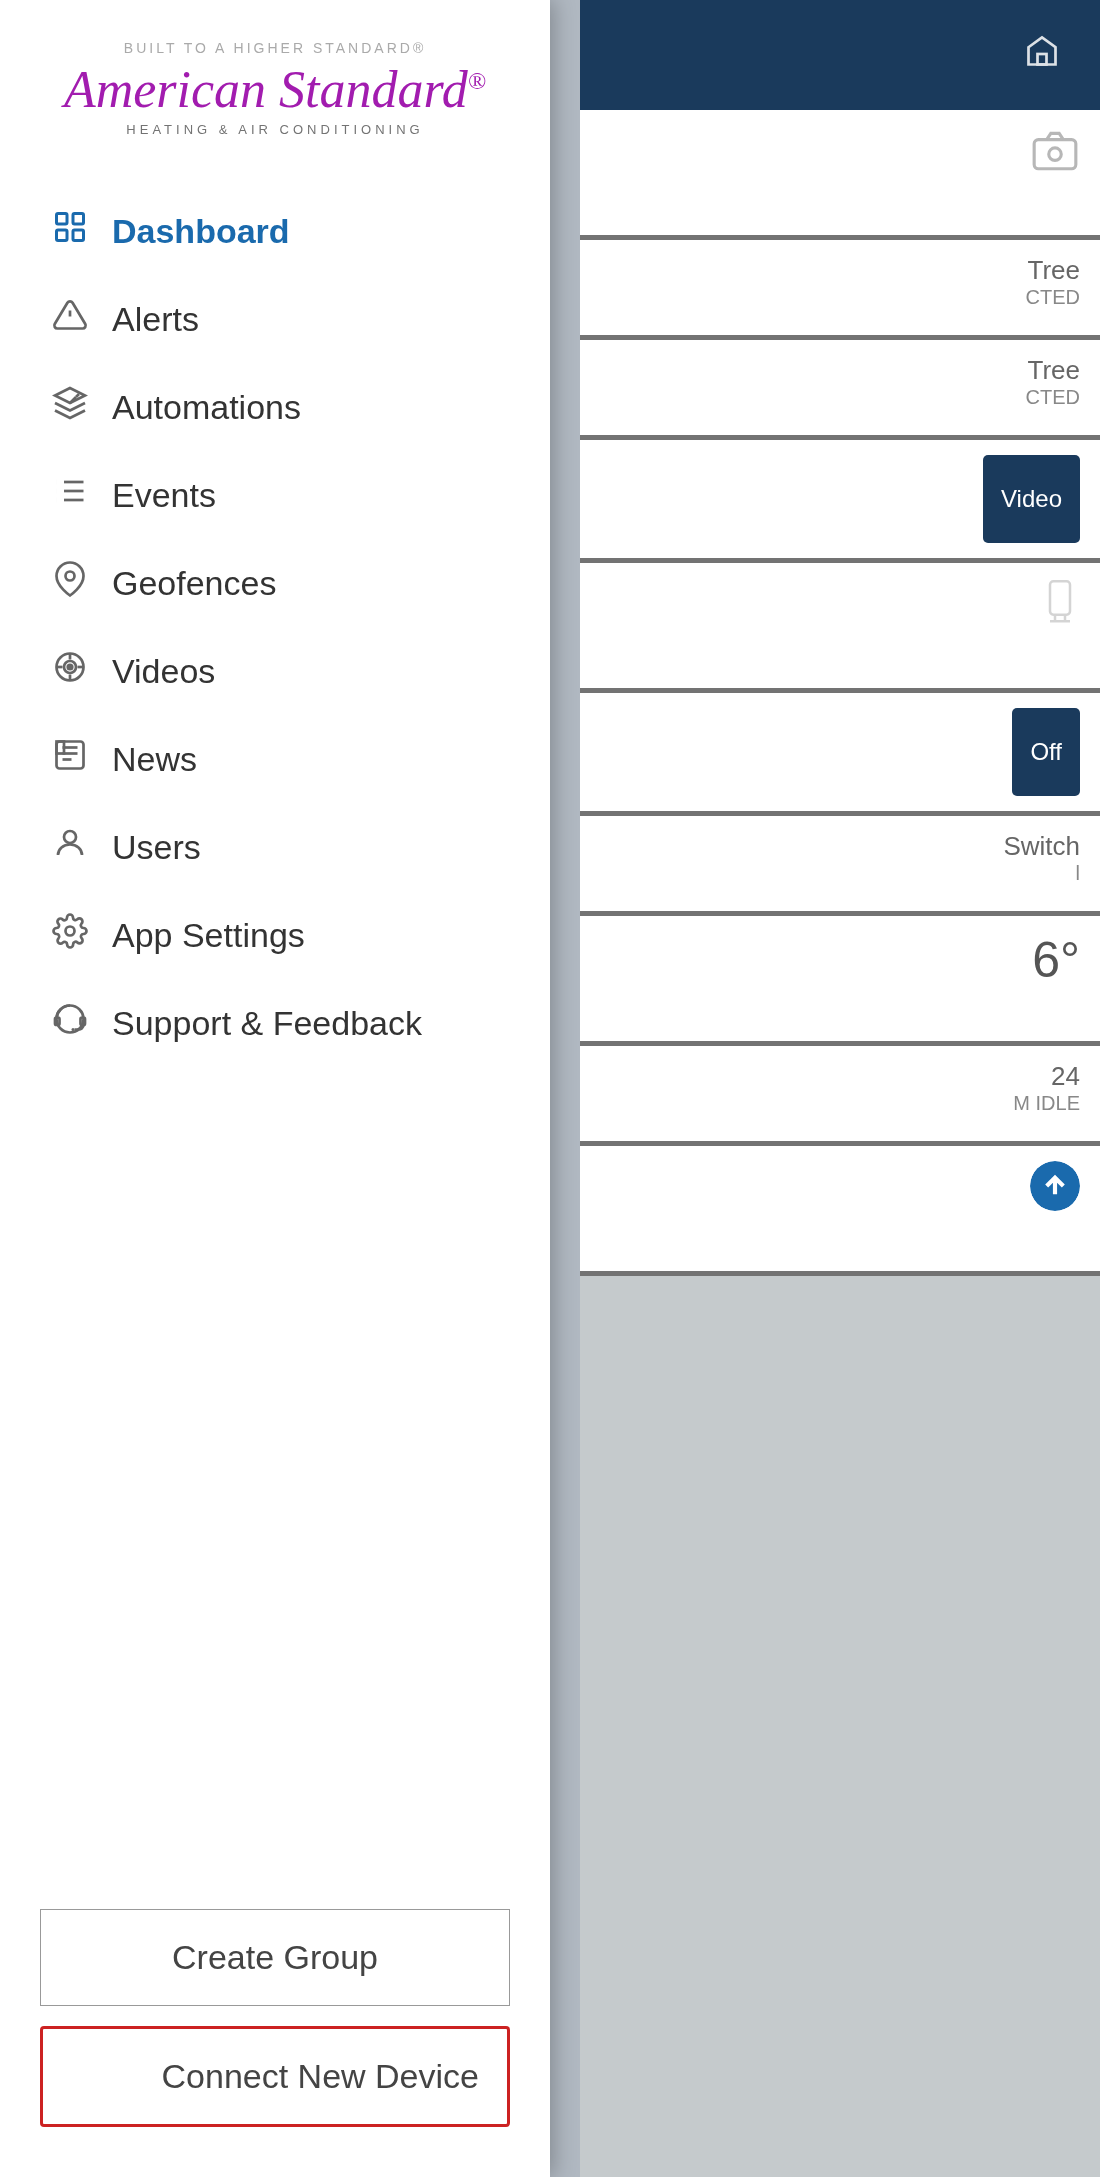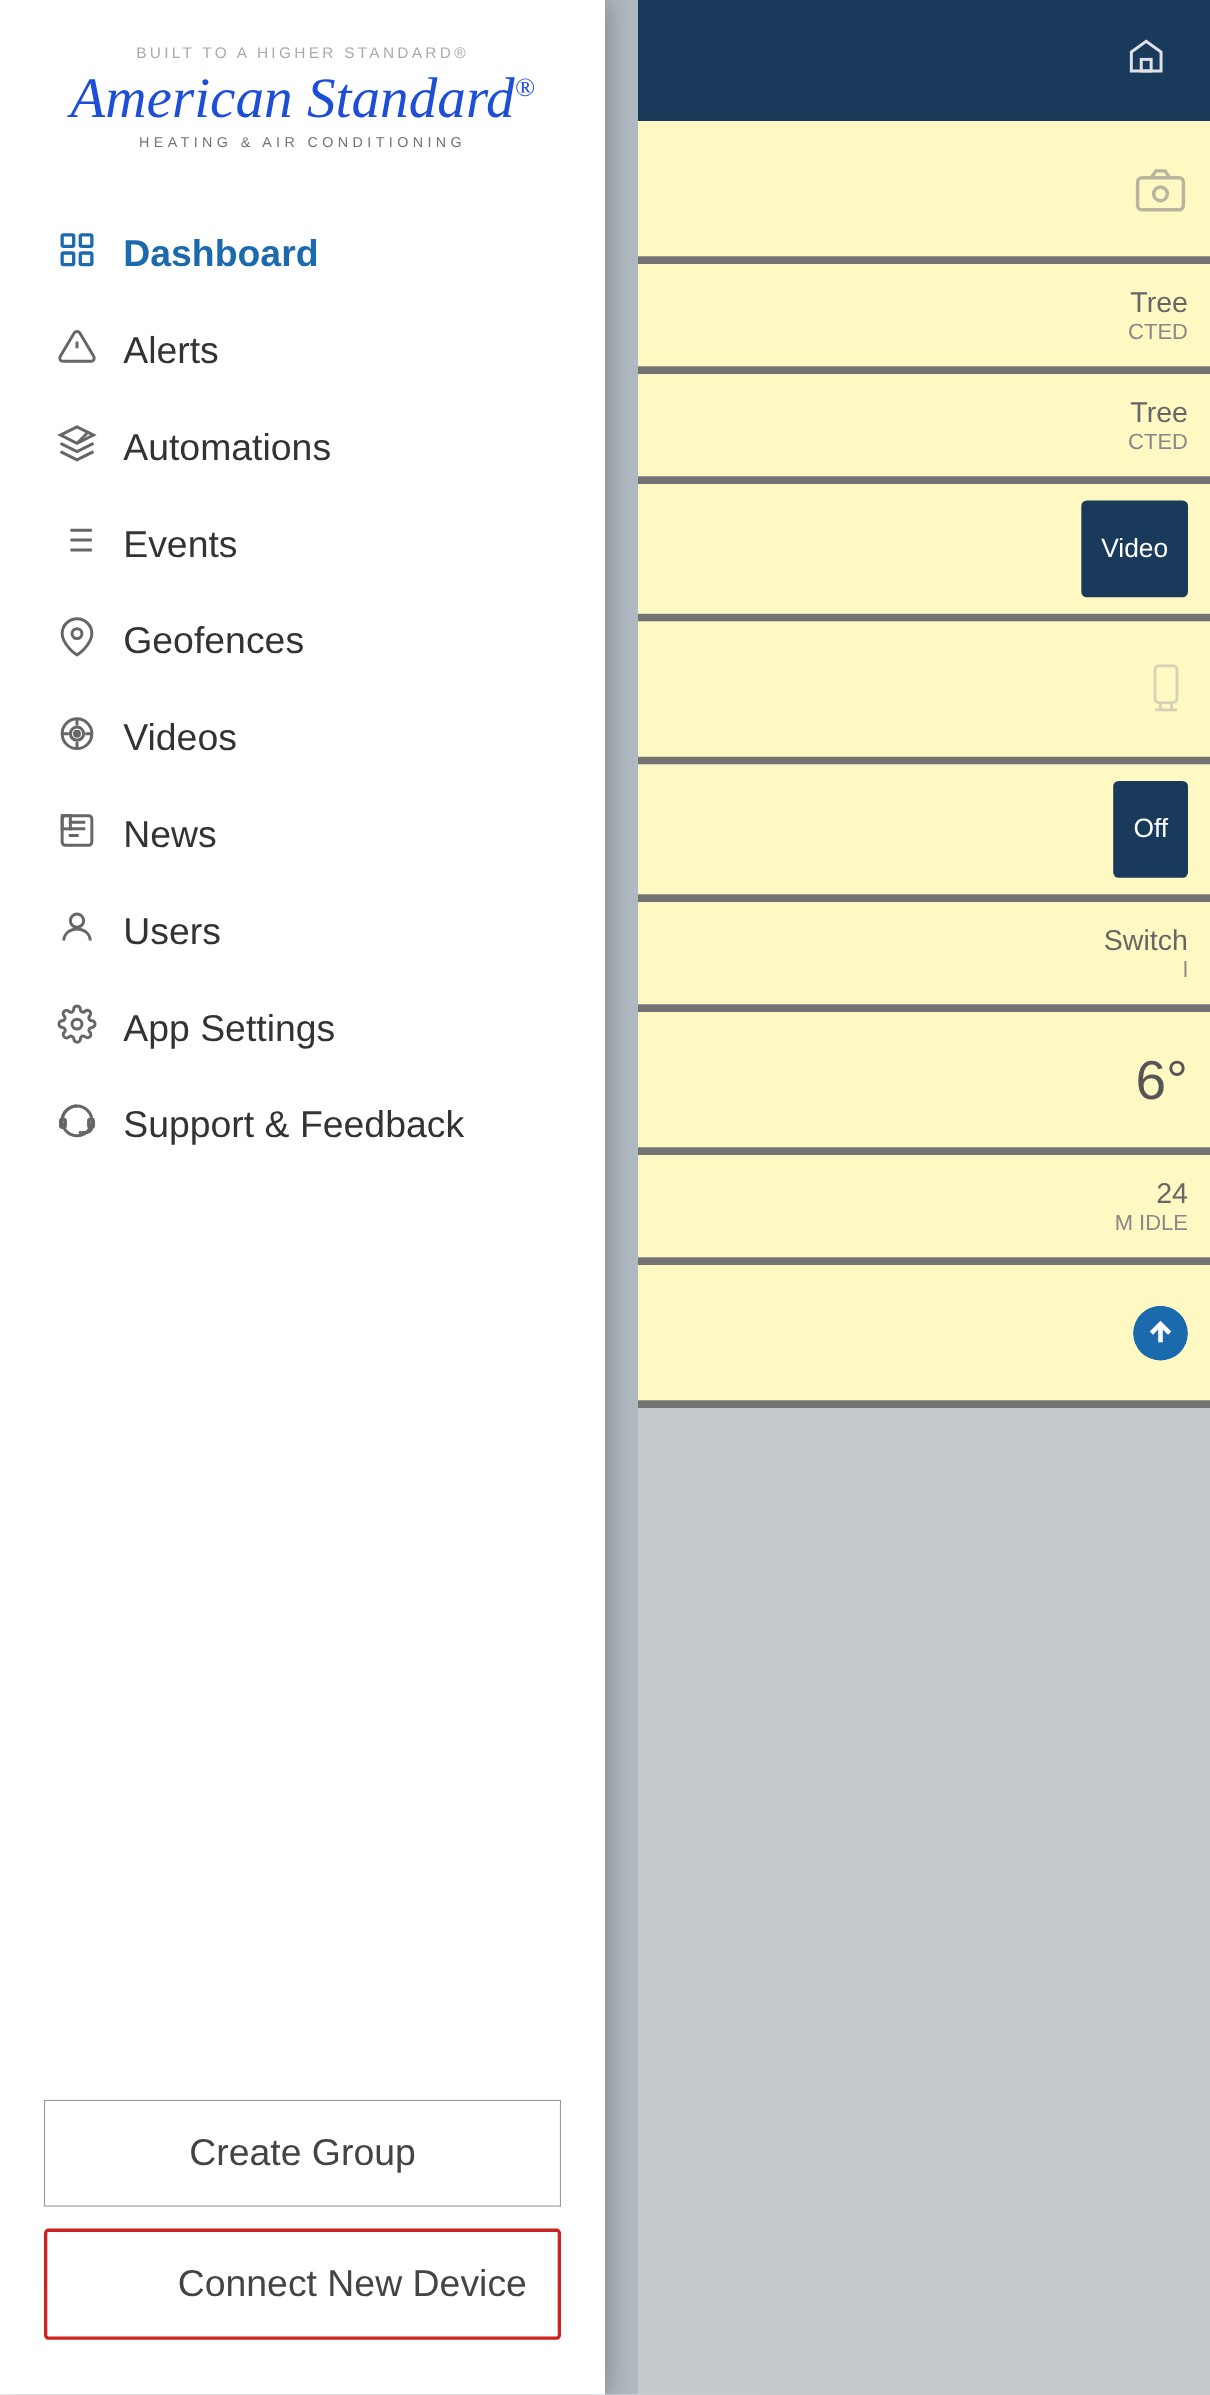--- a/index.html
+++ b/index.html
@@ -39,21 +39,21 @@
       letter-spacing: 3px;
       color: #aaa;
       text-transform: uppercase;
       margin-bottom: 8px;
     }
 
     .logo-main {
       font-size: 52px;
       font-family: Georgia, 'Times New Roman', serif;
       font-style: italic;
-      color: #1d4ed8;
+      color: #a21caf;
       font-weight: normal;
       line-height: 1;
       margin-bottom: 6px;
     }
 
     .logo-main .reg {
       font-size: 24px;
       vertical-align: super;
     }
 
@@ -165,27 +165,27 @@
       justify-content: flex-end;
       padding-right: 40px;
     }
 
     .bg-items-list {
       display: flex;
       flex-direction: column;
     }
 
     .bg-row {
-      border-bottom: 7px solid #737373;
+      border-bottom: 5px solid #737373;
       min-height: 100px;
       display: flex;
-      align-items: center;
+      align-items: flex-start;
       justify-content: flex-end;
       padding: 15px 20px;
-      background: #fef9c3;
+      background: #ffffff;
     }
 
     .bg-row-tall {
       min-height: 130px;
     }
 
     .bg-label {
       font-size: 26px;
       color: #666;
     }

